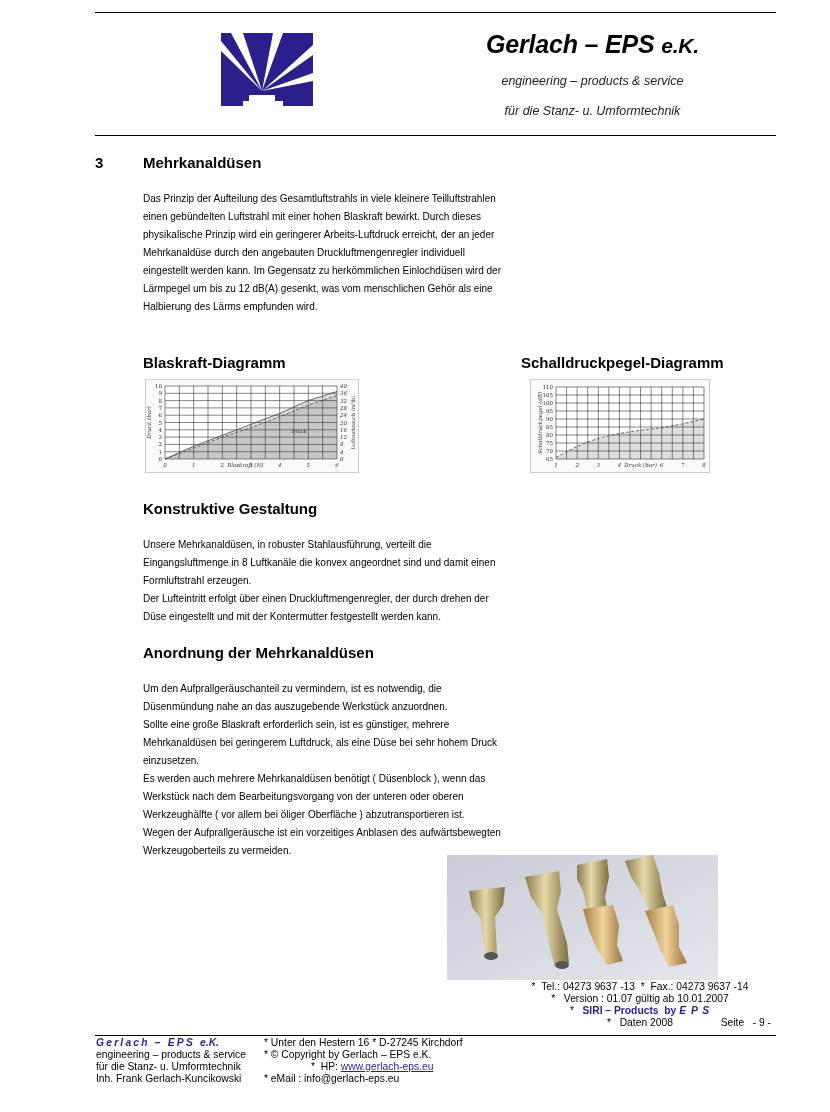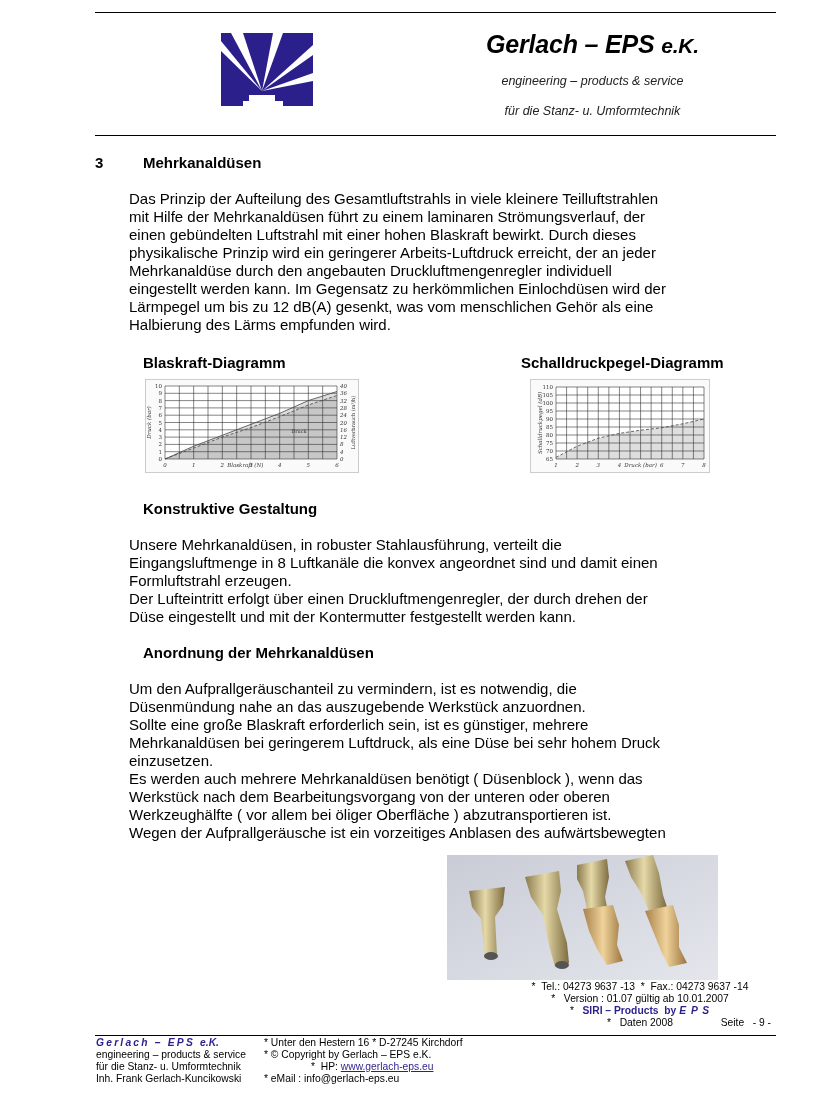--- a/index.html
+++ b/index.html
@@ -5,21 +5,21 @@
   html,body{margin:0;padding:0;background:#fff;}
   body{width:830px;height:1112px;position:relative;overflow:hidden;font-family:"Liberation Sans",sans-serif;color:#000;}
   .abs{position:absolute;}
   .hr{position:absolute;left:95px;width:681px;height:1px;background:#000;}
   .brand{position:absolute;left:430px;width:325px;text-align:center;}
   .brand-title{top:30px;font-size:25px;font-weight:bold;font-style:italic;letter-spacing:-0.2px;}
   .brand-title .ek{font-size:21px;}
   .brand-sub{font-size:12.5px;font-style:italic;color:#222;}
   .sec-num{left:95px;top:154px;font-size:15px;font-weight:bold;}
   .h{position:absolute;left:143px;font-size:15px;font-weight:bold;}
-  .p{position:absolute;left:129px;width:600px;font-size:15px;line-height:18px;}
+  .p{position:absolute;left:143px;width:600px;font-size:10px;line-height:18px;}
   .p div{white-space:nowrap;}
   .photo{position:absolute;left:447px;top:855px;width:271px;height:125px;overflow:hidden;}
   .footer{position:absolute;font-size:10.3px;line-height:12px;}
   .footer div{white-space:nowrap;}
   .brand-foot{color:#2b1f8c;font-weight:bold;font-style:italic;letter-spacing:2.2px;}
   .siri{color:#2b1f8c;font-weight:bold;margin-top:32px;}
   .link{color:#2b1f8c;text-decoration:underline;}
   svg text{font-family:"DejaVu Serif",serif;}
 </style>
 </head>
@@ -46,21 +46,20 @@
 <div class="brand brand-sub" style="top:74px;">engineering  –  products  &amp;  service</div>
 <div class="brand brand-sub" style="top:104px;">für die Stanz- u. Umformtechnik</div>
 
 <div class="hr" style="top:135px;"></div>
 
 <div class="abs sec-num">3</div>
 <div class="h" style="top:154px;">Mehrkanaldüsen</div>
 
 <div class="p" style="top:190px;">
   <div>Das Prinzip der Aufteilung des Gesamtluftstrahls in viele kleinere Teilluftstrahlen</div>
-  <div>mit Hilfe der Mehrkanaldüsen führt zu einem laminaren Strömungsverlauf, der</div>
   <div>einen gebündelten Luftstrahl mit einer hohen Blaskraft bewirkt. Durch dieses</div>
   <div>physikalische Prinzip wird ein geringerer Arbeits-Luftdruck erreicht, der an jeder</div>
   <div>Mehrkanaldüse durch den angebauten Druckluftmengenregler individuell</div>
   <div>eingestellt werden kann. Im Gegensatz zu herkömmlichen Einlochdüsen wird der</div>
   <div>Lärmpegel um bis zu 12 dB(A) gesenkt, was vom menschlichen Gehör als eine</div>
   <div>Halbierung des Lärms empfunden wird.</div>
 </div>
 
 <div class="h" style="top:354px;">Blaskraft-Diagramm</div>
 <div class="h" style="top:354px;left:521px;">Schalldruckpegel-Diagramm</div>
@@ -265,20 +264,21 @@
 <div class="p" style="top:680px;">
   <div>Um den Aufprallgeräuschanteil zu vermindern, ist es notwendig, die</div>
   <div>Düsenmündung nahe an das auszugebende Werkstück anzuordnen.</div>
   <div>Sollte eine große Blaskraft erforderlich sein, ist es günstiger, mehrere</div>
   <div>Mehrkanaldüsen bei geringerem Luftdruck, als eine Düse bei sehr hohem Druck</div>
   <div>einzusetzen.</div>
   <div>Es werden auch mehrere Mehrkanaldüsen benötigt ( Düsenblock ), wenn das</div>
   <div>Werkstück nach dem Bearbeitungsvorgang von der unteren oder oberen</div>
   <div>Werkzeughälfte ( vor allem bei öliger Oberfläche ) abzutransportieren ist.</div>
   <div>Wegen der Aufprallgeräusche ist ein vorzeitiges Anblasen des aufwärtsbewegten</div>
+  <div>Werkzeugoberteils zu vermeiden.</div>
 </div>
 
 <svg class="photo" width="271" height="125" viewBox="0 0 271 125">
   <defs>
     <linearGradient id="bg" x1="0" y1="0" x2="1" y2="1">
       <stop offset="0" stop-color="#c9ccd6"></stop>
       <stop offset="1" stop-color="#e4e6ec"></stop>
     </linearGradient>
     <linearGradient id="metal" x1="0" y1="0" x2="1" y2="0">
       <stop offset="0" stop-color="#8a7a4e"></stop>

